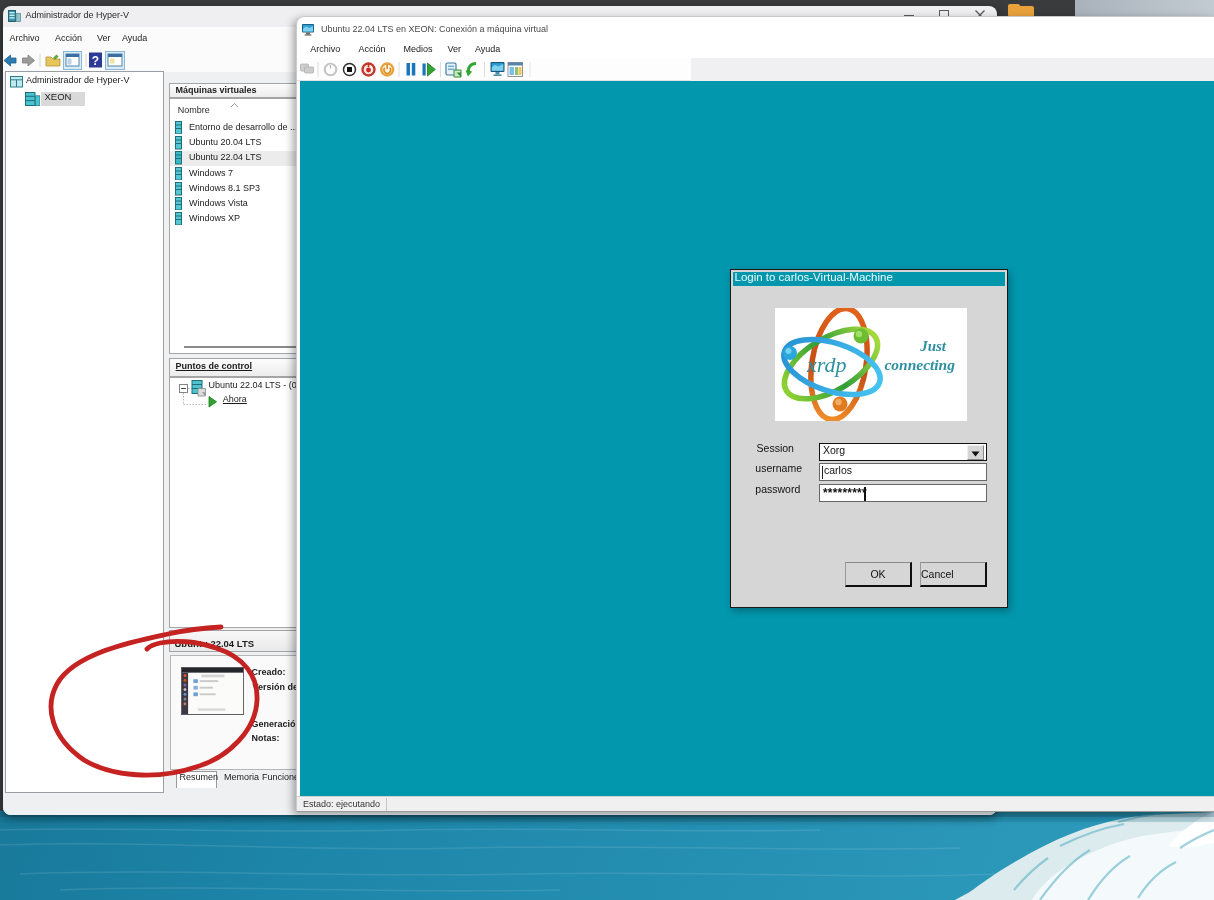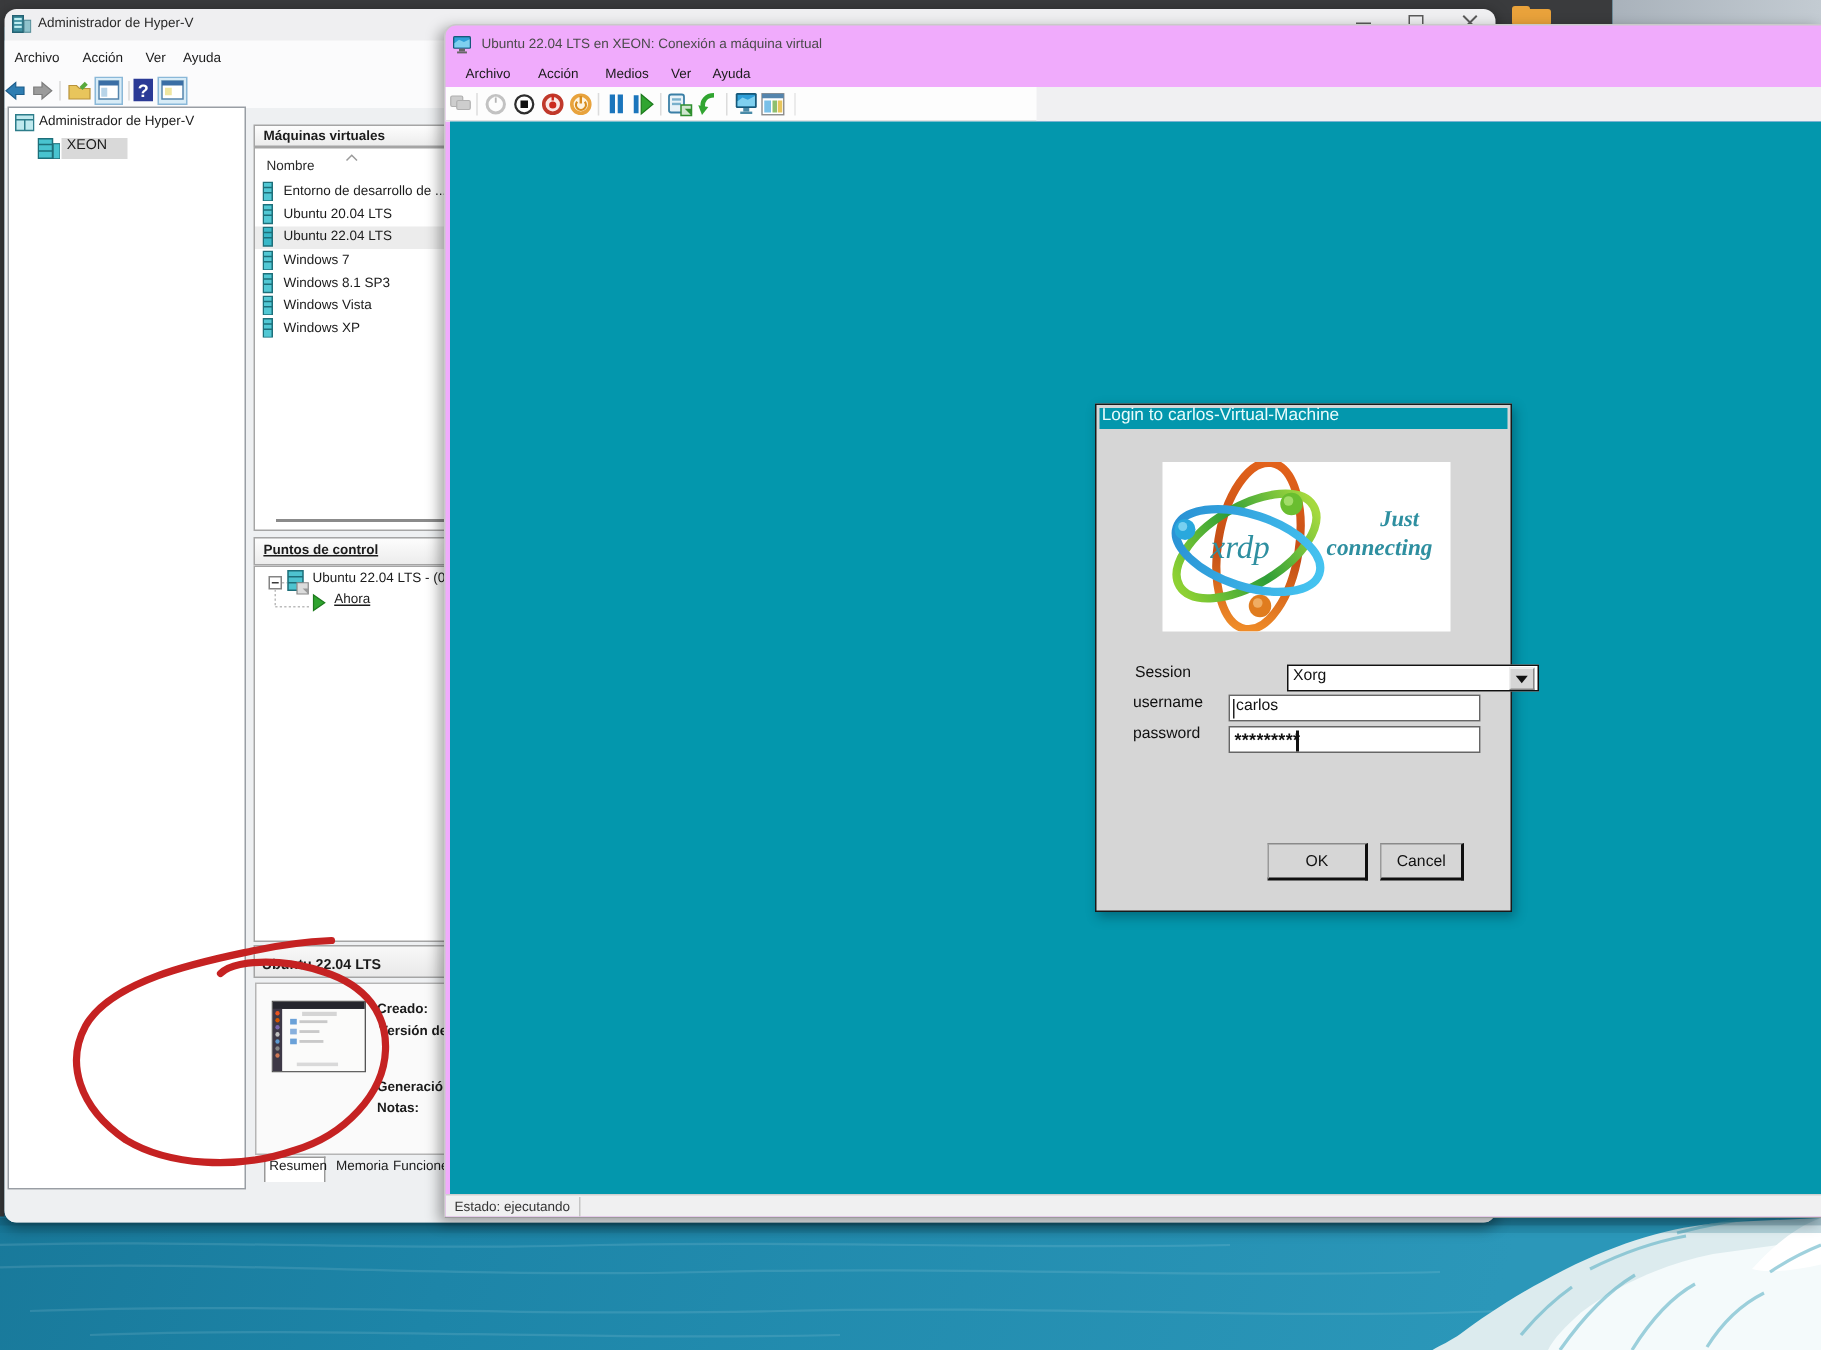--- a/index.html
+++ b/index.html
@@ -224,21 +224,21 @@
     <div class="abs" style="left:248.4px;top:713px;font-size:9px;font-weight:bold;">Generació</div>
     <div class="abs" style="left:248.4px;top:726.7px;font-size:9px;font-weight:bold;">Notas:</div>
 
     <div class="abs" style="left:173px;top:765px;width:40.5px;height:17px;background:#fff;border:1px solid #999;border-bottom:none;"></div>
     <div class="abs" style="left:176.5px;top:766.3px;font-size:9px;">Resumen</div>
     <div class="abs" style="left:221px;top:765.7px;font-size:9px;">Memoria</div>
     <div class="abs" style="left:259px;top:765.8px;font-size:9px;">Funcione</div>
   </div>
 </div>
 
-<div class="abs" id="vmwin" style="left:296px;top:16px;width:918px;height:796px;background:#f0abfc;border-radius:8px 0 0 0;box-shadow:-3px 3px 9px rgba(0,0,0,0.35);overflow:hidden;border-top:1px solid #c9c9c9;border-left:1px solid #c9c9c9;border-bottom:1px solid #9a9a9a;">
+<div class="abs" id="vmwin" style="left:296px;top:16px;width:918px;height:796px;background:#ffffff;border-radius:8px 0 0 0;box-shadow:-3px 3px 9px rgba(0,0,0,0.35);overflow:hidden;border-top:1px solid #c9c9c9;border-left:1px solid #c9c9c9;border-bottom:1px solid #9a9a9a;">
 
   <svg class="abs" style="left:5px;top:6.5px;" width="12" height="12" viewBox="0 0 12 12">
     <rect x="0" y="0" width="12" height="8.5" rx="1" fill="#17597a"></rect>
     <rect x="0.9" y="0.9" width="10.2" height="6.7" fill="#2f9fd8"></rect>
     <path d="M0.9,4.8 L4,2.5 L7.3,4 L11.1,2.2 L11.1,7.6 L0.9,7.6 Z" fill="#7fd0ef"></path>
     <rect x="4" y="8.5" width="4" height="1.8" fill="#666"></rect>
     <rect x="2.7" y="10.3" width="6.6" height="1.3" fill="#666"></rect>
   </svg>
   <div class="abs" style="left:24px;top:7.2px;font-size:9px;color:#4a4a4a;">Ubuntu 22.04 LTS en XEON: Conexión a máquina virtual</div>
 
@@ -337,21 +337,21 @@
         <circle cx="13.5" cy="43" r="3" fill="#7fd4f2" opacity="0.9"></circle>
         <circle cx="65" cy="96" r="7.5" fill="#e07c1f"></circle>
         <circle cx="63.5" cy="94" r="3.2" fill="#f2b36a" opacity="0.9"></circle>
         <text x="32" y="64" font-family="Liberation Serif" font-style="italic" font-size="22" fill="#2e8fa0">xrdp</text>
         <text x="171" y="42.5" font-family="Liberation Serif" font-style="italic" font-weight="bold" font-size="15" fill="#2e8fa0" text-anchor="end">Just</text>
         <text x="180" y="62" font-family="Liberation Serif" font-style="italic" font-weight="bold" font-size="15.5" fill="#2e8fa0" text-anchor="end">connecting</text>
       </svg>
     </div>
 
     <div class="abs" style="left:25.6px;top:172.4px;font-size:10.5px;color:#111;">Session</div>
-    <div class="abs" style="left:88px;top:173px;width:168px;height:18px;background:#fff;border:1px solid #111;margin-left:39px;">
+    <div class="abs" style="left:88px;top:173px;width:168px;height:18px;background:#fff;border:1px solid #111;">
       <div class="abs" style="left:3px;top:0px;font-size:10.5px;color:#111;">Xorg</div>
       <div class="abs" style="left:147px;top:0.5px;width:17px;height:15px;background:#d6d6d6;border:1px solid #888;border-top-color:#eee;border-left-color:#eee;">
         <svg width="15" height="13">
             <path d="M3.5,4.5 L11.5,4.5 L7.5,9.5 Z" fill="#111"></path>
           </svg>
       </div>
     </div>
     <div class="abs" style="left:24.3px;top:192px;font-size:10.5px;color:#111;">username</div>
     <div class="abs" style="left:88px;top:193px;width:168px;height:18px;background:#fff;border:1px solid #666;">
       <div class="abs" style="left:4px;top:0px;font-size:10.5px;color:#111;">carlos</div>
@@ -359,21 +359,21 @@
     </div>
     <div class="abs" style="left:24.3px;top:212.5px;font-size:10.5px;color:#111;">password</div>
     <div class="abs" style="left:88px;top:214px;width:168px;height:18px;background:#fff;border:1px solid #666;">
       <div class="abs" style="left:3px;top:1px;font-size:12px;font-weight:bold;color:#111;letter-spacing:0.2px;">*********</div>
       <div class="abs" style="left:44px;top:1.5px;width:1.6px;height:14px;background:#111;"></div>
     </div>
 
     <div class="abs" style="left:114px;top:292px;width:67px;height:25px;background:#d6d6d6;border-top:1px solid #8a8a8a;border-left:1px solid #9a9a9a;border-right:2px solid #0f0f0f;border-bottom:2px solid #0f0f0f;text-align:center;">
       <span style="font-size:10.5px;line-height:22px;color:#111;">OK</span>
     </div>
-    <div class="abs" style="left:189px;top:292px;width:56px;height:25px;background:#d6d6d6;border-top:1px solid #8a8a8a;border-left:1px solid #9a9a9a;border-right:2px solid #0f0f0f;border-bottom:2px solid #0f0f0f;text-align:center;">
+    <div class="abs" style="left:189px;top:292px;width:67px;height:25px;background:#d6d6d6;border-top:1px solid #8a8a8a;border-left:1px solid #9a9a9a;border-right:2px solid #0f0f0f;border-bottom:2px solid #0f0f0f;">
       <span style="font-size:10.5px;line-height:22px;color:#111;">Cancel</span>
     </div>
   </div>
 </div>
 
 <svg class="abs" style="left:0;top:0;pointer-events:none;" width="1214" height="900" viewBox="0 0 1214 900">
   <path d="M221,627 C 200,628 186,630 168,634 C 140,640 75,652 57,684 C 44,708 52,738 84,760 C 112,777 158,780 196,767 C 230,757 256,729 257,700 C 258,676 244,657 216,648 C 196,641 175,640 160,643 C 155,644 150,646 147,649" fill="none" stroke="#c52222" stroke-width="4.8" stroke-linecap="round"></path>
 </svg>
 
 </body></html>

